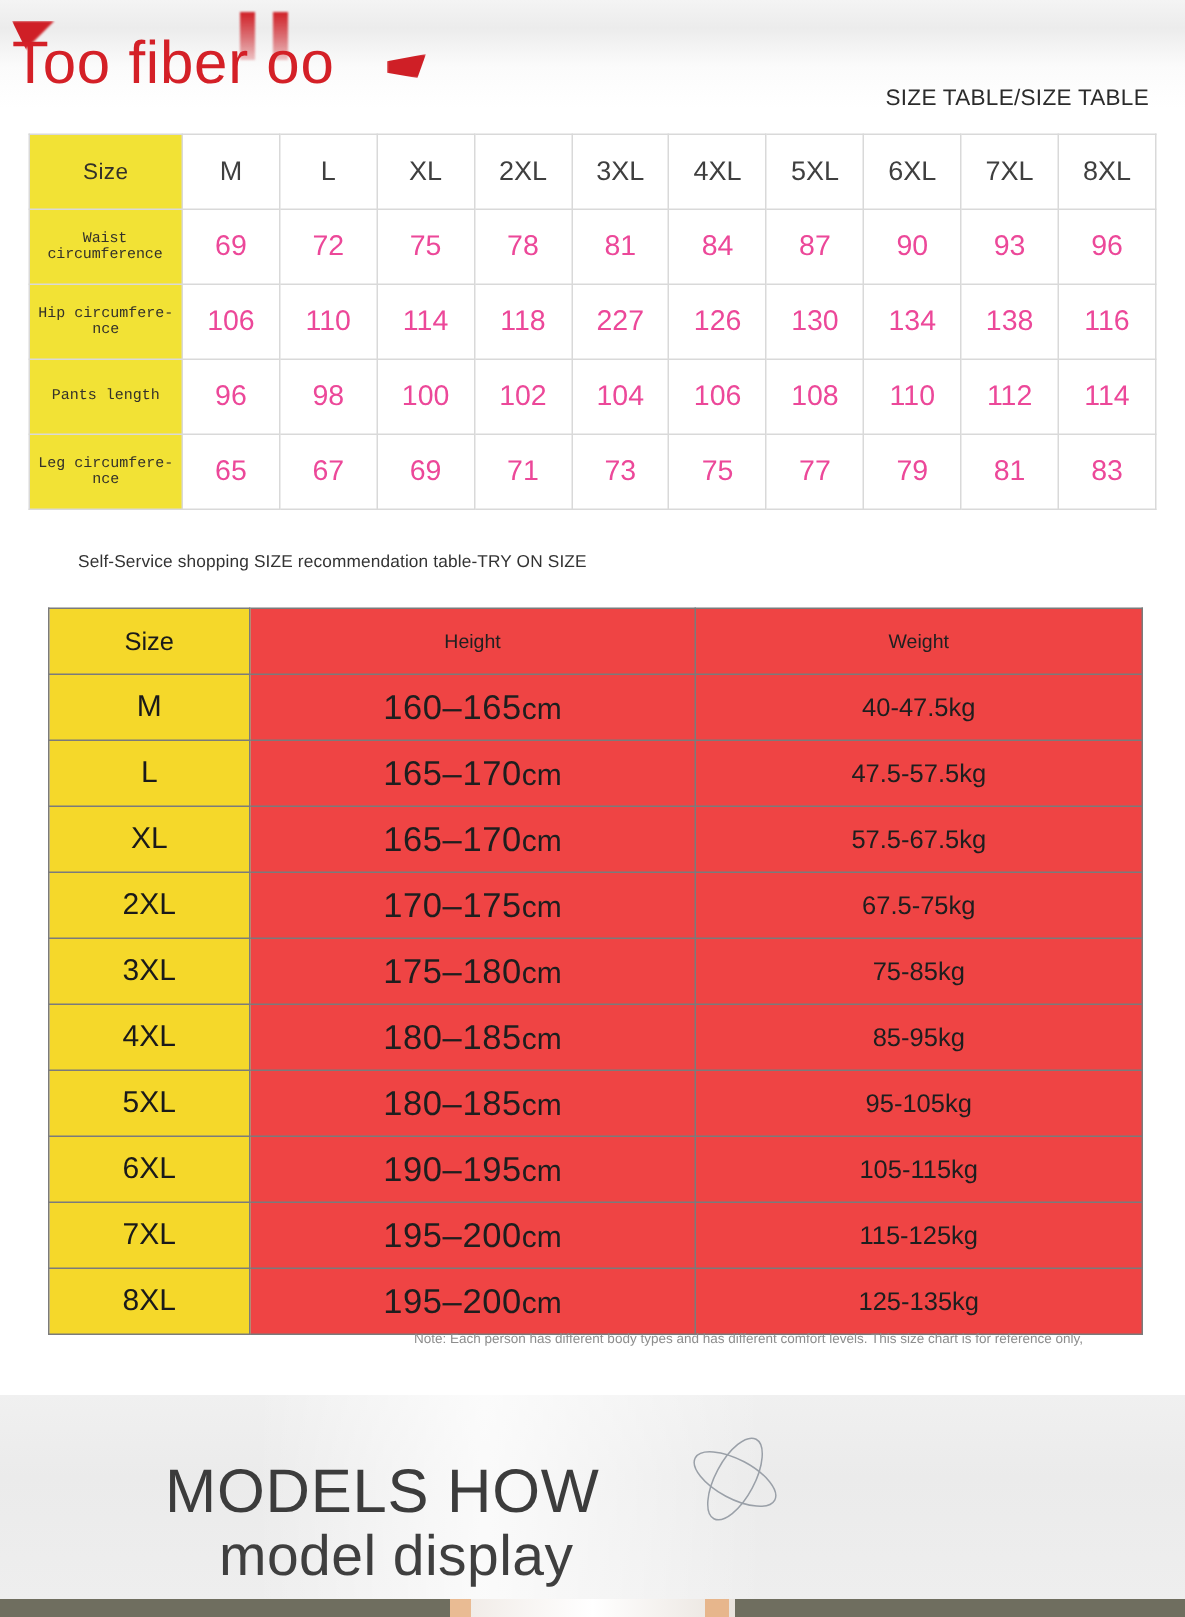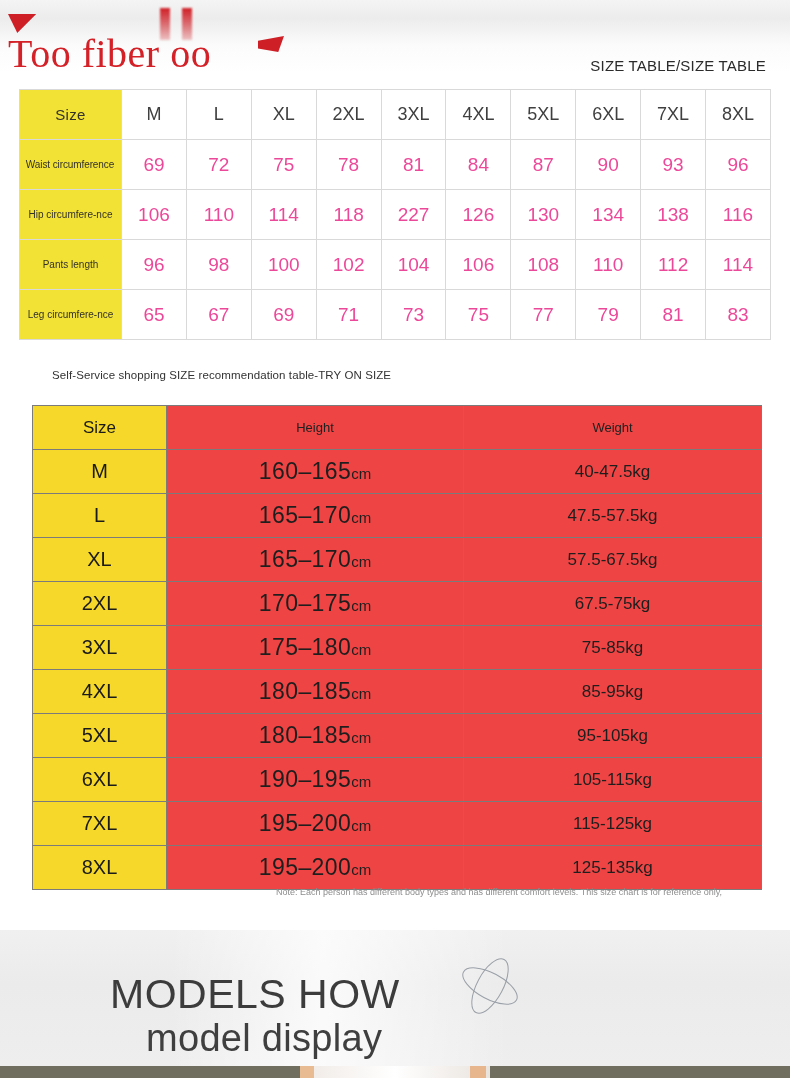--- a/index.html
+++ b/index.html
@@ -25,23 +25,22 @@
     overflow: hidden;
   }
   #brand-wordmark {
     position: absolute;
     left: 8px; top: 20px;
     font-size: 40px;
     line-height: 44px;
     letter-spacing: 0.5px;
     color: #d42027;
     white-space: nowrap;
-    font-family: Liberation Serif, serif;
+    font-family: Liberation Sans, sans-serif;
     filter: blur(0.35px);
-    margin-top: 12px;
   }
   #brand-mark-left {
     position: absolute;
     left: 8px; top: 14px;
     width: 36px; height: 22px;
     background: linear-gradient(135deg, #cf1f26 0%, #cf1f26 48%, rgba(207,31,38,0) 49%);
     clip-path: polygon(0 0, 100% 0, 30% 100%);
     filter: blur(0.6px);
   }
   #brand-mark-bars {
@@ -113,20 +112,21 @@
     font-size: 15px;
     letter-spacing: 0.3px;
   }
   table.measure td.colhead {
     font-size: 18px;
     color: #3f3f3f;
   }
   td.rowhead .lbl {
     display: block;
     width: 100%;
+    font-family: Liberation Mono, monospace;
   }
   td.rowhead .lbl.overflow {
     width: 112px;
     margin-left: -9px;
     letter-spacing: -0.1px;
   }
 
   
   #tryon-caption {
     position: absolute;
@@ -175,21 +175,21 @@
   table.recommend td.weight-cell {
     font-size: 17px;
   }
   table.recommend thead td.height-cell,
   table.recommend thead td.weight-cell {
     font-size: 13px;
     letter-spacing: 0;
     color: #202020;
   }
   .unit {
-    font-size: 15px;
+    font-size: 20px;
     letter-spacing: 0;
   }
 
   
   #size-note {
     position: absolute;
     left: 276px; top: 886px;
     width: 496px;
     font-size: 9px;
     line-height: 13px;

